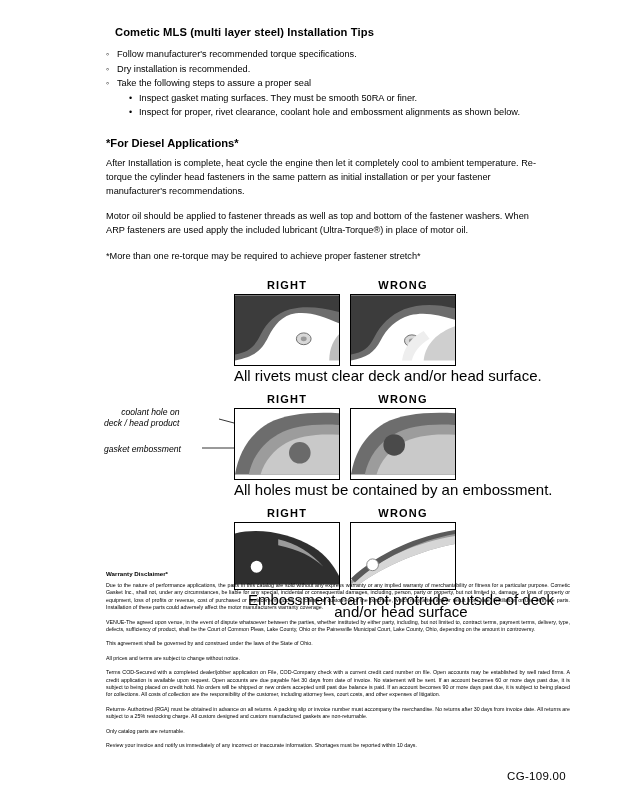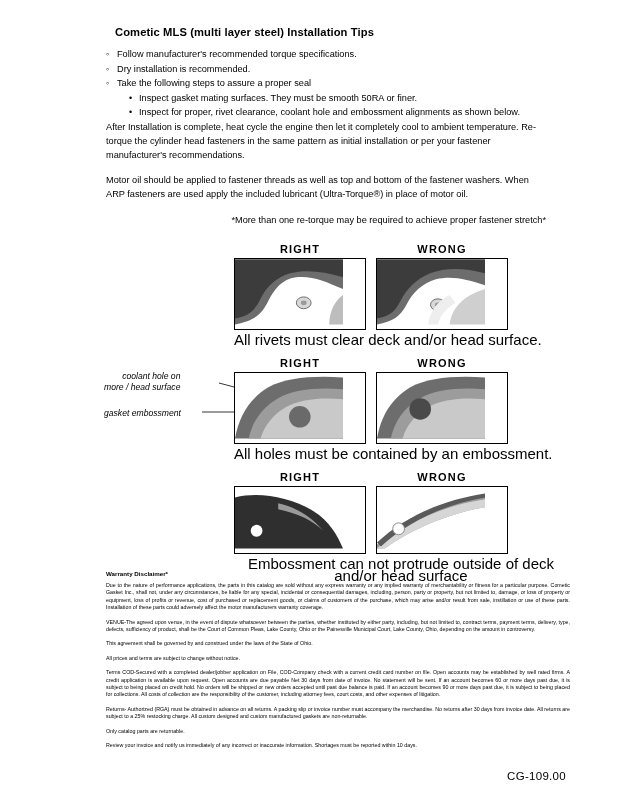--- a/index.html
+++ b/index.html
@@ -69,34 +69,33 @@
     margin: 17px 0 7px 0;
   }
   p.para {
     font-size: 9.2px;
     line-height: 14.2px;
     margin: 0 0 11px 0;
     max-width: 440px;
   }
   p.para.last {
     margin-bottom: 5px;
-    text-align: right;
   }
 
   
   .figures {
     margin-top: 16px;
     padding-left: 128px;
   }
   .fig-row {
     display: flex;
     gap: 10px;
   }
   .fig-col {
-    width: 132px;
+    width: 106px;
   }
   .fig-label {
     text-align: center;
     font-size: 11px;
     font-weight: bold;
     letter-spacing: 1.2px;
     margin-bottom: 3px;
   }
   .fig-box {
     border: 1px solid #000;
@@ -170,20 +169,21 @@
     </li>
     <li>
       <span>Take the following steps to assure a proper seal</span>
       <ul class="subbullets">
         <li><span>Inspect gasket mating surfaces.  They must be smooth 50RA or finer.</span></li>
         <li><span>Inspect for proper, rivet clearance, coolant hole and embossment alignments as shown below.</span></li>
       </ul>
     </li>
   </ul>
 
+  <h2 class="subhead">*For Diesel Applications*</h2>
   <p class="para">After Installation is complete, heat cycle the engine then let it completely cool to ambient temperature. Re-torque the cylinder head fasteners in the same pattern as initial installation or per your fastener manufacturer's recommendations.</p>
   <p class="para">Motor oil should be applied to fastener threads as well as top and bottom of the fastener washers. When ARP fasteners are used apply the included lubricant (Ultra-Torque®) in place of motor oil.</p>
   <p class="para last">*More than one re-torque may be required to achieve proper fastener stretch*</p>
 
   <div class="figures">
 
     <div class="fig-row">
       <div class="fig-col">
         <div class="fig-label">RIGHT</div>
         <div class="fig-box">
@@ -210,21 +210,21 @@
             <path d="M52 66 C54 52 62 42 74 36 L80 44 C70 50 64 58 62 66 Z" fill="#eeeeee"></path>
           </svg>
         </div>
       </div>
     </div>
     <p class="fig-caption">All rivets must clear deck and/or head surface.</p>
 
     <div class="callout-wrap">
       <div class="callout" style="left:-130px; top:14px;">
         <span>coolant hole on</span><br>
-        <span>more / head surface</span>
+        <span>deck / head product</span>
       </div>
       <div class="callout" style="left:-130px; top:51px;">
         <span>gasket embossment</span>
       </div>
       <svg style="position:absolute; left:-132px; top:0px;" width="132" height="70">
         <line x1="117" y1="26" x2="132" y2="30" stroke="#000" stroke-width="0.8"></line>
         <line x1="100" y1="55" x2="132" y2="55" stroke="#000" stroke-width="0.8"></line>
       </svg>
 
       <div class="fig-row" style="margin-top:11px;">

